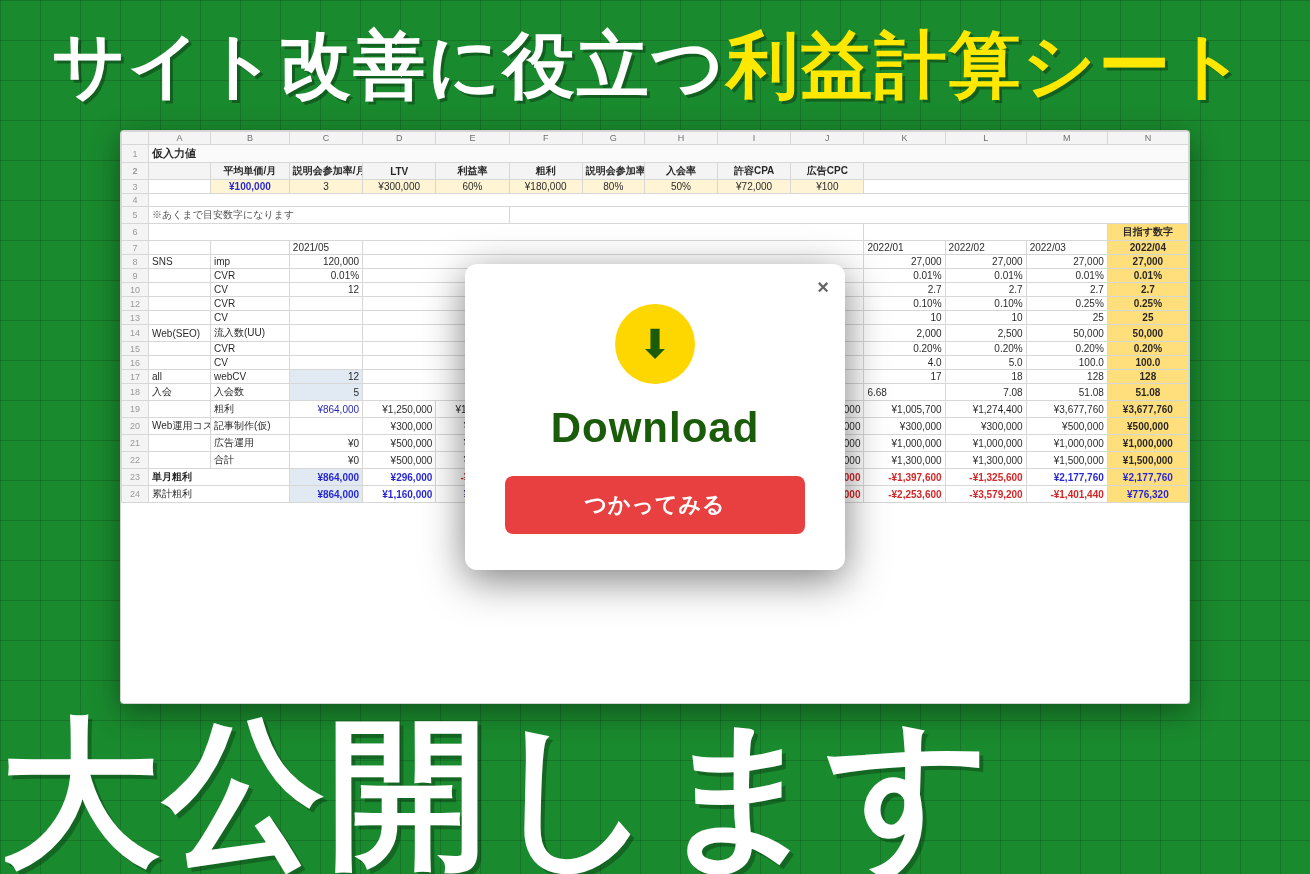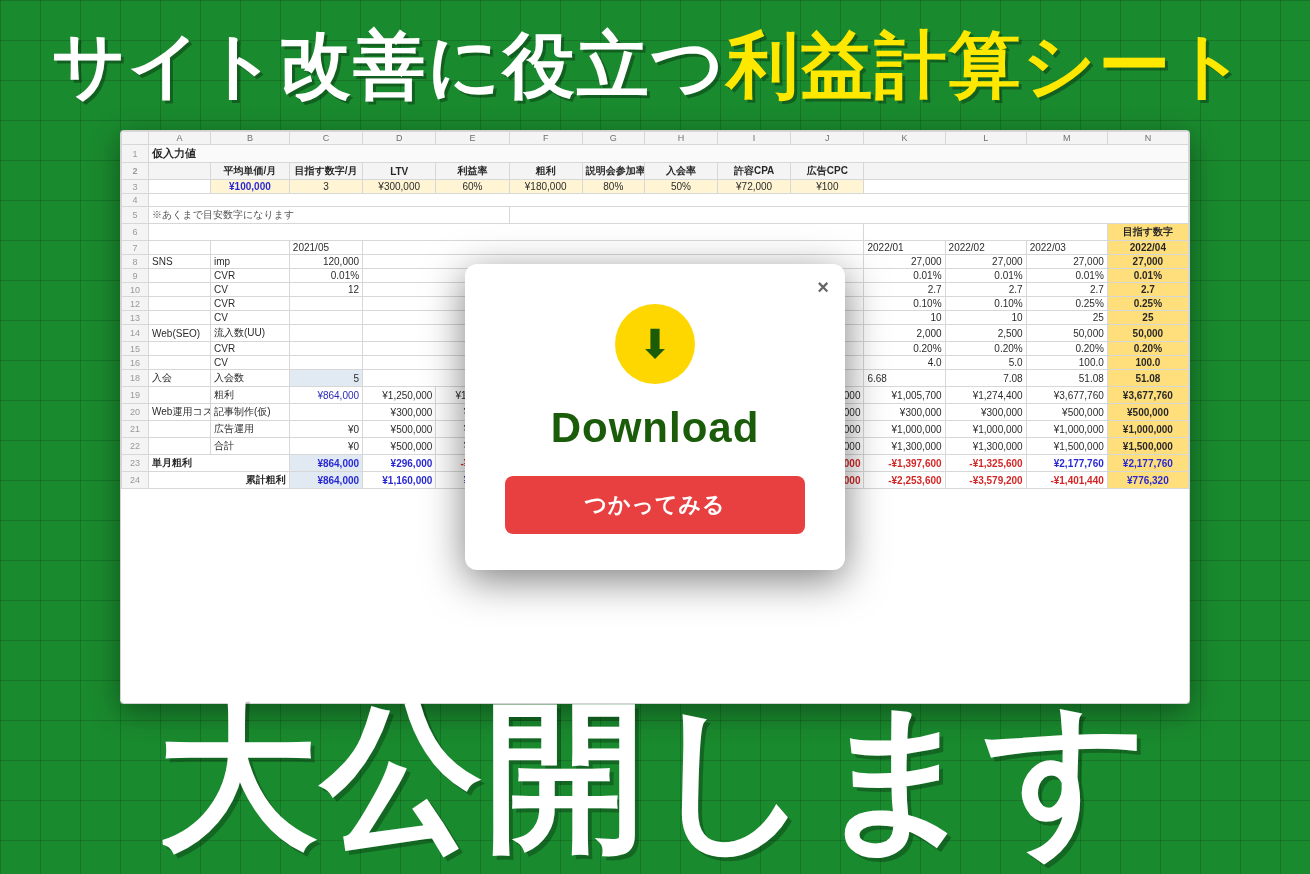--- a/index.html
+++ b/index.html
@@ -45,28 +45,27 @@
     }
     .top-heading .highlight {
       color: #FFE800;
     }
 
     
     .bottom-heading {
       position: absolute;
       bottom: 0;
       left: 0; right: 0;
-      text-align: center;
       font-size: 160px;
       font-weight: 900;
       color: #ffffff;
       text-shadow: 4px 4px 0 rgba(0,0,0,0.25);
       letter-spacing: 4px;
       line-height: 1;
-      padding-bottom: 17px;
+      padding-bottom: 0;
     }
 
     
     .spreadsheet-wrapper {
       position: absolute;
       top: 130px;
       left: 120px;
       right: 120px;
       bottom: 170px;
       background: #fff;
@@ -242,21 +241,21 @@
 
           <tr>
             <td class="row-num">1</td>
             <td colspan="14" class="cell-label" style="font-weight:bold; font-size:11px;">仮入力値</td>
           </tr>
 
           <tr class="heading-row">
             <td class="row-num">2</td>
             <td></td>
             <td>平均単価/月</td>
-            <td>目指す数字/月</td>
+            <td>説明会参加率/月</td>
             <td>LTV</td>
             <td>利益率</td>
             <td>粗利</td>
             <td>説明会参加率</td>
             <td>入会率</td>
             <td>許容CPA</td>
             <td>広告CPC</td>
             <td colspan="4"></td>
           </tr>
 
@@ -395,20 +394,31 @@
             <td></td>
             <td>CV</td>
             <td></td>
             <td colspan="7"></td>
             <td style="text-align:right;">4.0</td>
             <td style="text-align:right;">5.0</td>
             <td style="text-align:right;">100.0</td>
             <td class="cell-target">100.0</td>
           </tr>
 
+          <tr>
+            <td class="row-num">17</td>
+            <td>all</td>
+            <td>webCV</td>
+            <td style="text-align:right; background:#dce6f1;">12</td>
+            <td colspan="7"></td>
+            <td style="text-align:right;">17</td>
+            <td style="text-align:right;">18</td>
+            <td style="text-align:right;">128</td>
+            <td class="cell-target">128</td>
+          </tr>
 
           <tr>
             <td class="row-num">18</td>
             <td>入会</td>
             <td>入会数</td>
             <td style="text-align:right; background:#dce6f1;">5</td>
             <td colspan="7"></td>
             <td style="">6.68</td>
             <td style="text-align:right;">7.08</td>
             <td style="text-align:right;">51.08</td>
@@ -499,21 +509,21 @@
             <td style="text-align:right; color:#c00; font-weight:bold;">-¥440,000</td>
             <td style="text-align:right; color:#c00; font-weight:bold;">-¥296,000</td>
             <td style="text-align:right; color:#c00; font-weight:bold;">-¥1,397,600</td>
             <td style="text-align:right; color:#c00; font-weight:bold;">-¥1,325,600</td>
             <td style="text-align:right; color:#00c; font-weight:bold;">¥2,177,760</td>
             <td class="cell-target" style="color:#00c; font-weight:bold;">¥2,177,760</td>
           </tr>
 
           <tr style="background:#fff;">
             <td class="row-num">24</td>
-            <td colspan="2" style="font-weight:bold; font-size:10px;text-align:right;">累計粗利</td>
+            <td colspan="2" style="font-weight:normal; font-size:10px;">累計粗利</td>
             <td style="text-align:right; color:#00c; font-weight:bold; background:#dce6f1;">¥864,000</td>
             <td style="text-align:right; color:#00c; font-weight:bold;">¥1,160,000</td>
             <td style="text-align:right; color:#00c; font-weight:bold;">¥856,000</td>
             <td style="text-align:right; color:#00c; font-weight:bold;">¥588,000</td>
             <td style="text-align:right; color:#00c; font-weight:bold;">¥320,000</td>
             <td style="text-align:right; color:#c00; font-weight:bold;">-¥120,000</td>
             <td style="text-align:right; color:#c00; font-weight:bold;">-¥560,000</td>
             <td style="text-align:right; color:#c00; font-weight:bold;">-¥856,000</td>
             <td style="text-align:right; color:#c00; font-weight:bold;">-¥2,253,600</td>
             <td style="text-align:right; color:#c00; font-weight:bold;">-¥3,579,200</td>

